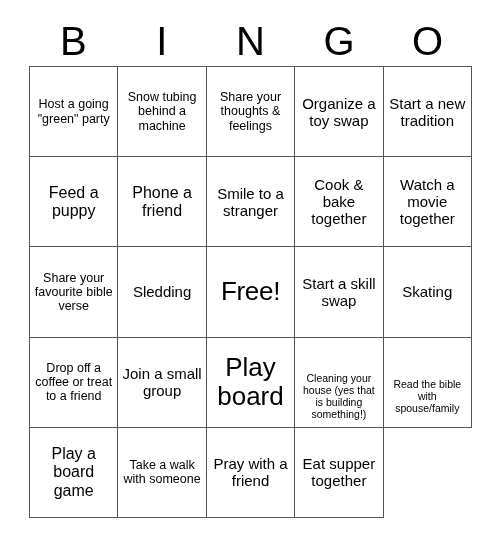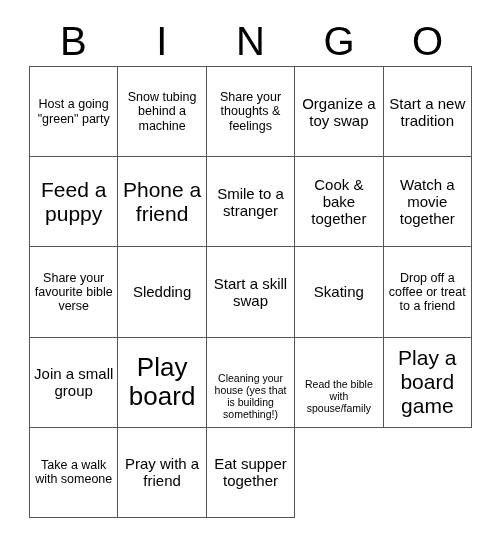--- a/index.html
+++ b/index.html
@@ -82,21 +82,21 @@
     width: 100%;
     line-height: 1.14;
     word-wrap: break-word;
     white-space: pre-line;
   }
 
   
   .fs-xs  { font-size: 10.5px; margin-top: 29px; }
   .fs-sm  { font-size: 12.5px; }
   .fs-md  { font-size: 15px; }
-  .fs-lg  { font-size: 21px; }
+  .fs-lg  { font-size: 16px; }
   .fs-xl  { font-size: 26px; }
 
   .free-cell .cell-text { letter-spacing: -0.3px; }
 </style>
 </head>
 <body>
 
 <div id="bingo-card">
 
   <div id="bingo-header">
@@ -137,20 +137,23 @@
       </div>
       <div class="bingo-cell">
         <span class="cell-text fs-md">Watch a movie together</span>
       </div>
       <div class="bingo-cell">
         <span class="cell-text fs-sm">Share your favourite bible verse</span>
       </div>
       <div class="bingo-cell">
         <span class="cell-text fs-md">Sledding</span>
       </div>
+      <div class="bingo-cell free-cell">
+        <span class="cell-text fs-xl">Free!</span>
+      </div>
       <div class="bingo-cell">
         <span class="cell-text fs-md">Start a skill swap</span>
       </div>
       <div class="bingo-cell">
         <span class="cell-text fs-md">Skating</span>
       </div>
       <div class="bingo-cell">
         <span class="cell-text fs-sm">Drop off a coffee or treat to a friend</span>
       </div>
       <div class="bingo-cell">

